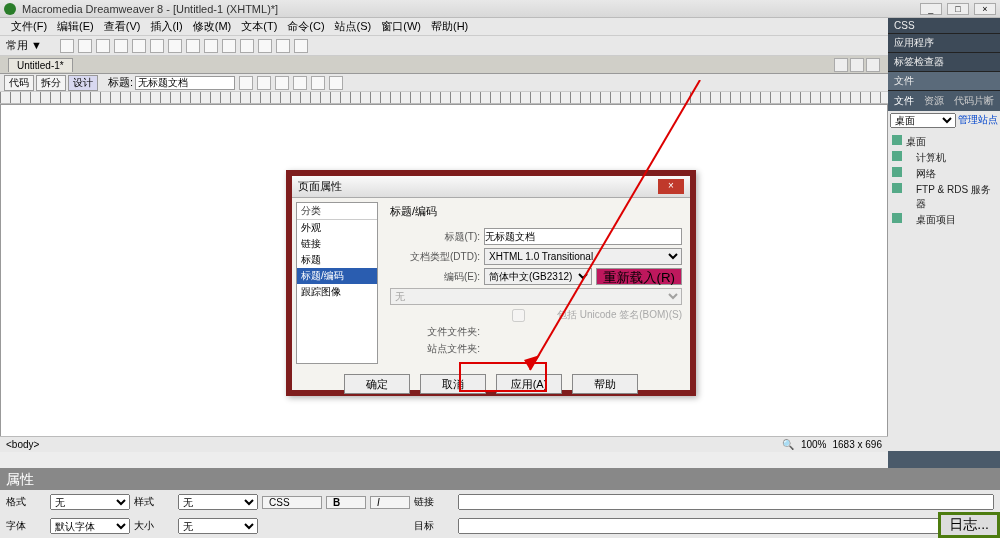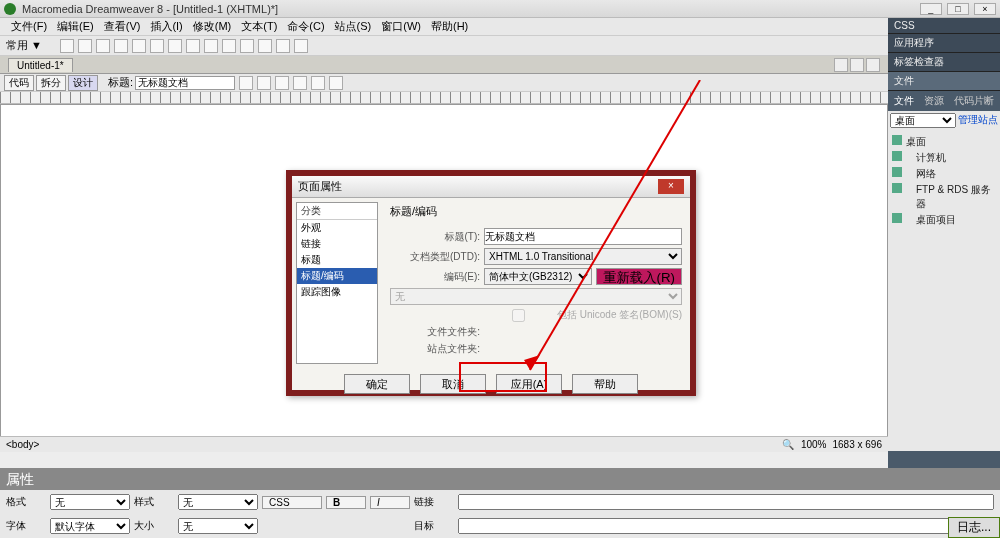--- a/index.html
+++ b/index.html
@@ -272,13 +272,13 @@
     <button>帮助</button>
   </div>
 </div>
 
 <svg class="arrow" style="top:80px;left:520px;width:200px;height:300px">
   <line x1="180" y1="0" x2="10" y2="290" stroke="#d00" stroke-width="2"></line>
   <polygon points="10,290 20,275 4,280" fill="#d00"></polygon>
 </svg>
 <div class="hl" style="top:362px;left:459px;width:88px;height:30px"></div>
 
-<div style="position:absolute;bottom:0;right:0;background:#ddd;border:1px solid #4d7c0f;padding:1px 8px;font-size:12px">日志...</div>
+<div style="position:absolute;bottom:0;right:0;background:#ddd;border:3px solid #4d7c0f;padding:1px 8px;font-size:14px">日志...</div>
 
 </body></html>

